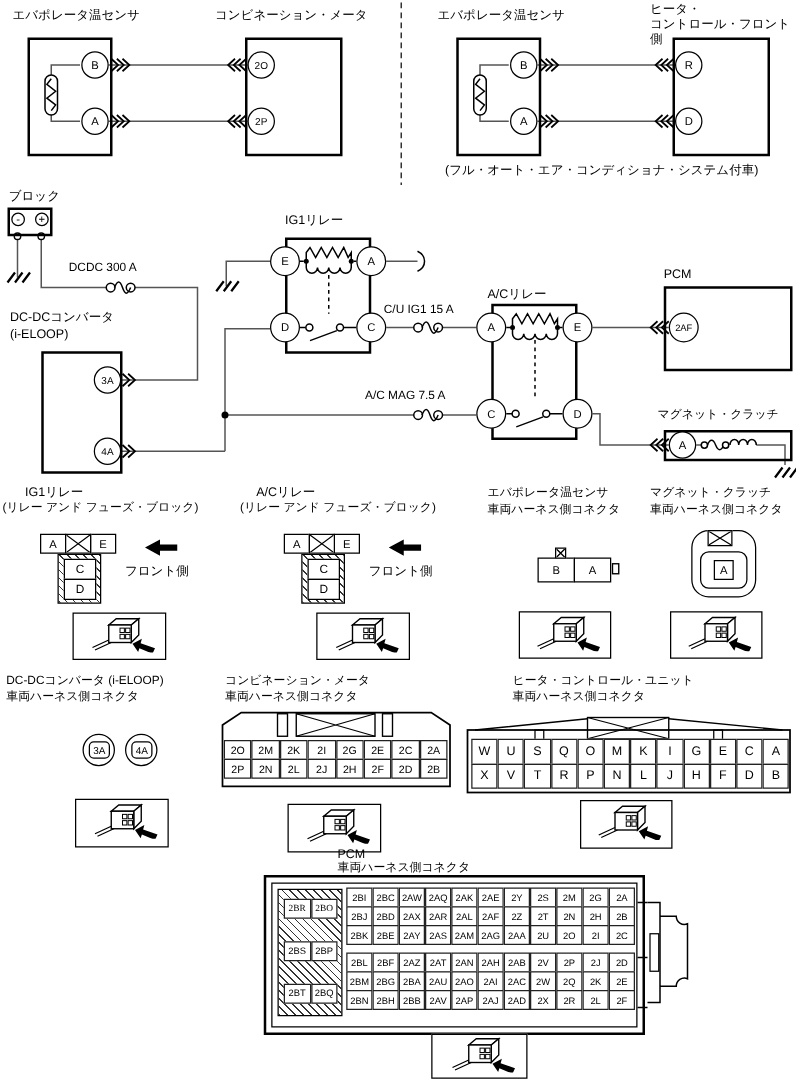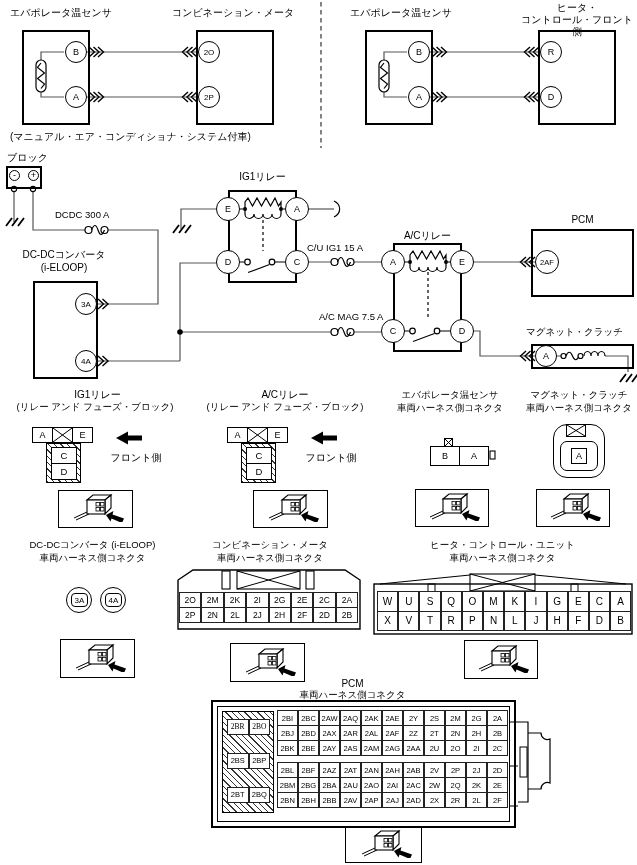--- a/index.html
+++ b/index.html
@@ -3,21 +3,21 @@
 <meta charset="utf-8">
 <style>
   *{box-sizing:border-box;margin:0;padding:0;}
   body{background:#fff;}
   .canvas{position:relative;width:637px;height:865px;background:#fff;overflow:hidden;
           font-family:"Liberation Sans","DejaVu Sans",sans-serif;color:#000;}
   svg.layer{position:absolute;left:0;top:0;z-index:1;}
   .box{position:absolute;border:2px solid #000;background:transparent;z-index:2;}
   .thinbox{position:absolute;border:1px solid #000;background:transparent;z-index:2;}
   .lbl{position:absolute;font-size:10px;line-height:1.15;white-space:nowrap;z-index:4;}
-  .lbl.c{text-align:center;white-space:normal;}
+  .lbl.c{text-align:left;white-space:normal;}
   .lbl.s{font-size:9.5px;}
   .term{position:absolute;border:1.6px solid #000;border-radius:50%;background:#fff;
         display:flex;align-items:center;justify-content:center;font-size:9px;z-index:3;}
   .grid{position:absolute;z-index:3;}
   .grid-row{display:flex;}
   .grid-row + .grid-row{margin-top:-1px;}
   .grid-cell{border:1px solid #222;background:#fff;display:flex;align-items:center;justify-content:center;
              flex:0 0 auto;}
   .g-meter .grid-cell{width:22.4px;height:16px;font-size:8.5px;}
   .g-heater .grid-cell{width:21.2px;height:20.5px;font-size:10px;}
@@ -181,31 +181,31 @@
   </svg>
 
   <div class="lbl" style="left:10px;top:7px;">エバポレータ温センサ</div>
   <div class="lbl" style="left:172px;top:7px;">コンビネーション・メータ</div>
   <div class="box" style="left:22px;top:30px;width:68px;height:95px;"></div>
   <div class="box" style="left:196px;top:30px;width:78px;height:95px;"></div>
   <div class="term" style="left:65px;top:41px;width:22px;height:22px;">B</div>
   <div class="term" style="left:65px;top:86px;width:22px;height:22px;">A</div>
   <div class="term" style="left:198px;top:41px;width:22px;height:22px;font-size:8px;">2O</div>
   <div class="term" style="left:198px;top:86px;width:22px;height:22px;font-size:8px;">2P</div>
-  <div class="lbl" style="left:10px;top:131px;">(マニュアル・エア・コンディショナ・システム付車)</div>
 
   <div class="lbl" style="left:350px;top:7px;">エバポレータ温センサ</div>
   <div class="lbl c" style="left:520px;top:2px;width:114px;">ヒータ・</div>
   <div class="lbl c" style="left:520px;top:14px;width:114px;">コントロール・フロント側</div>
   <div class="box" style="left:365px;top:30px;width:68px;height:95px;"></div>
   <div class="box" style="left:538px;top:30px;width:78px;height:95px;"></div>
   <div class="term" style="left:408px;top:41px;width:22px;height:22px;">B</div>
   <div class="term" style="left:408px;top:86px;width:22px;height:22px;">A</div>
   <div class="term" style="left:540px;top:41px;width:22px;height:22px;">R</div>
   <div class="term" style="left:540px;top:86px;width:22px;height:22px;">D</div>
+  <div class="lbl" style="left:356px;top:131px;">(フル・オート・エア・コンディショナ・システム付車)</div>
 
   <div class="lbl" style="left:7px;top:152px;">ブロック</div>
   <div class="box" style="left:6px;top:166px;width:36px;height:23px;"></div>
   <div class="batt-term" style="left:9px;top:170px;">-</div>
   <div class="batt-term" style="left:28px;top:170px;">+</div>
   <div class="lbl s" style="left:55px;top:210px;">DCDC 300 A</div>
 
   <div class="lbl c" style="left:8px;top:249px;width:112px;">DC-DCコンバータ</div>
   <div class="lbl c" style="left:8px;top:262px;width:112px;">(i-ELOOP)</div>
   <div class="box" style="left:33px;top:281px;width:65px;height:98px;"></div>
@@ -219,21 +219,21 @@
   <div class="term" style="left:216px;top:250px;width:24px;height:24px;">D</div>
   <div class="term" style="left:285px;top:250px;width:24px;height:24px;">C</div>
   <div class="lbl s" style="left:307px;top:243px;">C/U IG1 15 A</div>
 
   <div class="lbl c" style="left:390px;top:230px;width:75px;">A/Cリレー</div>
   <div class="box" style="left:393px;top:243px;width:69px;height:109px;"></div>
   <div class="term" style="left:381px;top:250px;width:24px;height:24px;">A</div>
   <div class="term" style="left:450px;top:250px;width:24px;height:24px;">E</div>
   <div class="term" style="left:381px;top:319px;width:24px;height:24px;">C</div>
   <div class="term" style="left:450px;top:319px;width:24px;height:24px;">D</div>
-  <div class="lbl s" style="left:319px;top:312px;">A/C MAG 7.5 A</div>
+  <div class="lbl s" style="left:292px;top:312px;">A/C MAG 7.5 A</div>
 
   <div class="lbl c" style="left:531px;top:214px;width:103px;">PCM</div>
   <div class="box" style="left:531px;top:229px;width:103px;height:68px;"></div>
   <div class="term" style="left:535px;top:250px;width:24px;height:24px;font-size:7.5px;">2AF</div>
 
   <div class="lbl s" style="left:526px;top:327px;">マグネット・クラッチ</div>
   <div class="box" style="left:531px;top:344px;width:103px;height:25px;"></div>
   <div class="term" style="left:535px;top:345px;width:22px;height:22px;">A</div>
 
   <div class="lbl c" style="left:20px;top:389px;width:155px;">IG1リレー</div>

